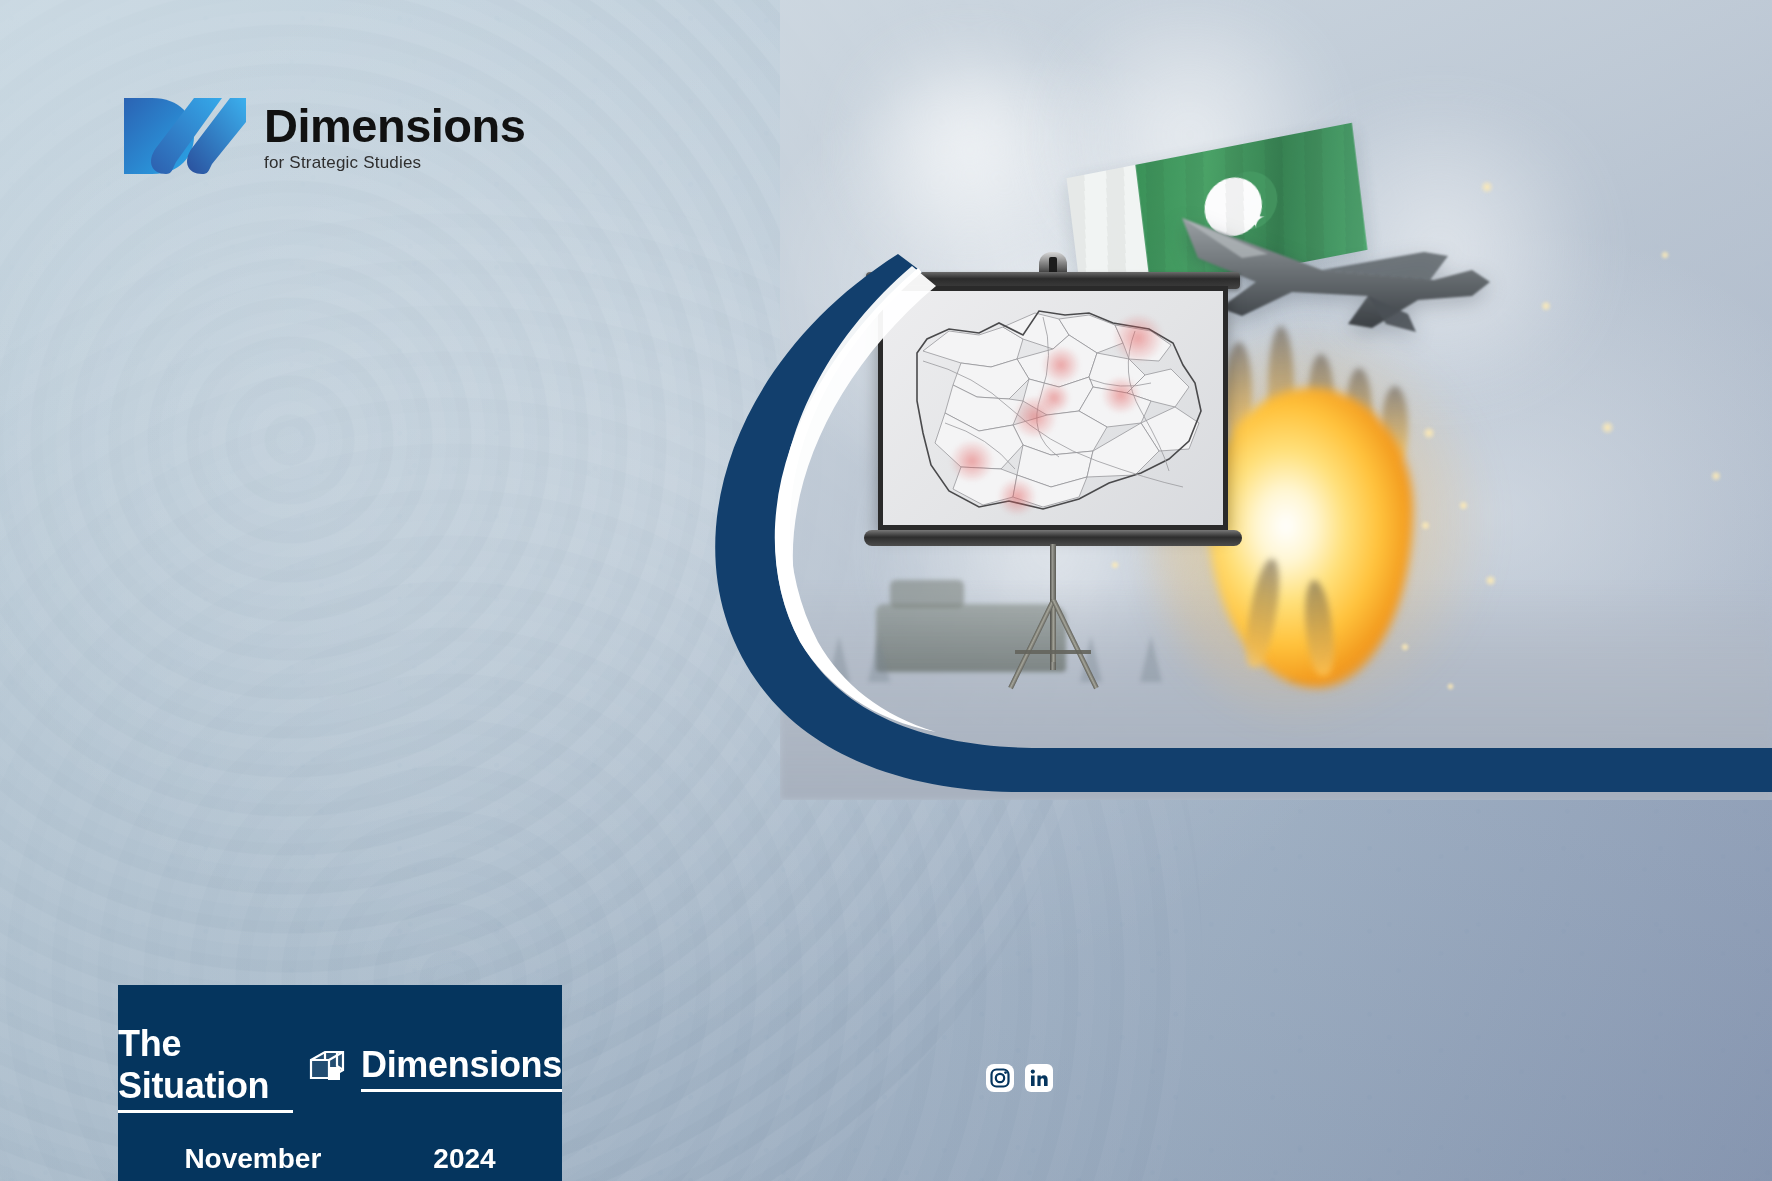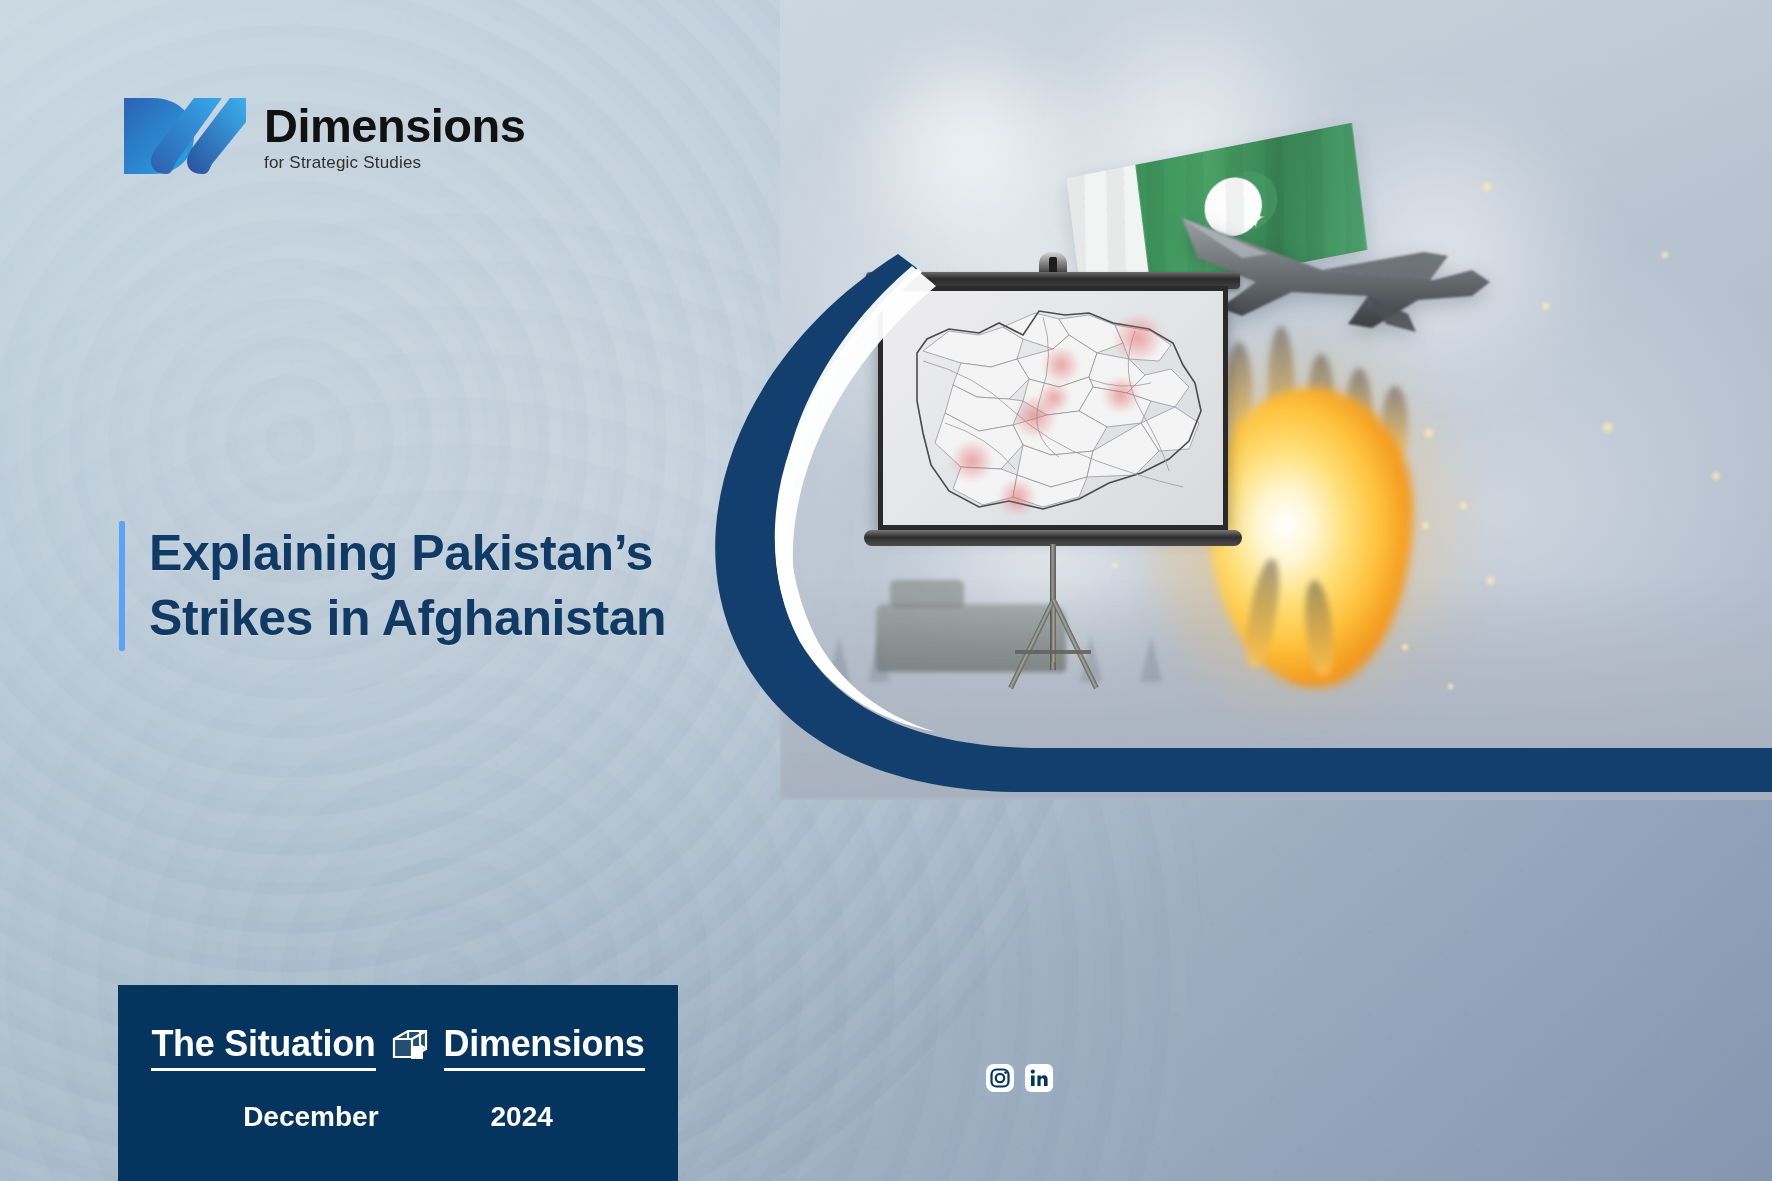--- a/index.html
+++ b/index.html
@@ -245,21 +245,21 @@
   
   .headline-wrap{ position:absolute; left:119px; top:521px; display:flex; gap:24px; }
   .headline-bar{ width:6px; background:#5aa3f5; border-radius:2px; }
   .headline{
     font-size:50px; font-weight:bold; color:#103a66; line-height:1.30;
     letter-spacing:-0.4px; text-shadow:0 1px 0 rgba(255,255,255,.25);
   }
 
   
   .navybox{
-    position:absolute; left:118px; top:985px; width:560px; height:196px;
+    position:absolute; left:118px; top:985px; width:444px; height:196px;
     background:#05355e;
   }
   .navybox-title{
     display:flex; align-items:center; justify-content:center; gap:12px;
     margin-top:38px; color:#fff; font-size:36px; font-weight:bold;
     letter-spacing:-0.3px;
   }
   .navybox-title .u{ border-bottom:3px solid #fff; padding-bottom:3px; }
   .cube-icon{ width:44px; height:44px; flex:0 0 auto; }
   .navybox-date{
@@ -443,47 +443,40 @@
         <path d="M48,82 C34,82 28,70 38,56 L76,6 L104,6 L58,70 C54,78 54,82 48,82 Z" fill="url(#lg2)"></path>
         <path d="M84,82 C70,82 64,70 74,56 L112,6 L128,6 L128,30 L94,72 C90,80 90,82 84,82 Z" fill="url(#lg3)"></path>
       </svg>
     </div>
     <div class="logo-text">
       <div class="logo-title">Dimensions</div>
       <div class="logo-sub">for Strategic Studies</div>
     </div>
   </div>
 
-  <div class="headline-wrap">
-    <div class="headline-bar"></div>
-    <div class="headline">
-      <div>Explaining Pakistan’s</div>
-      <div>Strikes in Afghanistan</div>
-    </div>
-  </div>
 
   <div class="navybox">
     <div class="navybox-title">
       <span class="u">The Situation</span>
       <span class="cube-icon">
         <svg viewBox="0 0 44 44" width="44" height="44">
           <g fill="none" stroke="#ffffff" stroke-width="2.2">
             <path d="M6,14 L20,6 L38,6 L38,24 L24,32 L6,32 Z" fill="#ffffff" fill-opacity="0.12"></path>
             <path d="M6,14 L24,14 L24,32"></path>
             <path d="M24,14 L38,6"></path>
             <path d="M32,6 L32,20 L38,24"></path>
             <path d="M20,6 L20,14"></path>
           </g>
           <rect x="23" y="21" width="12" height="13" fill="#ffffff"></rect>
         </svg>
       </span>
       <span class="u">Dimensions</span>
     </div>
     <div class="navybox-date">
-      <span>December</span>
+      <span>November</span>
       <span>2024</span>
     </div>
   </div>
 
   <div class="social">
     <span class="grp">
       <span class="sicon">
         <svg viewBox="0 0 30 30" width="30" height="30">
           <rect x="1" y="1" width="28" height="28" rx="8" fill="#fff"></rect>
           <rect x="6.5" y="6.5" width="17" height="17" rx="5" fill="none" stroke="#05355e" stroke-width="2.2"></rect>

